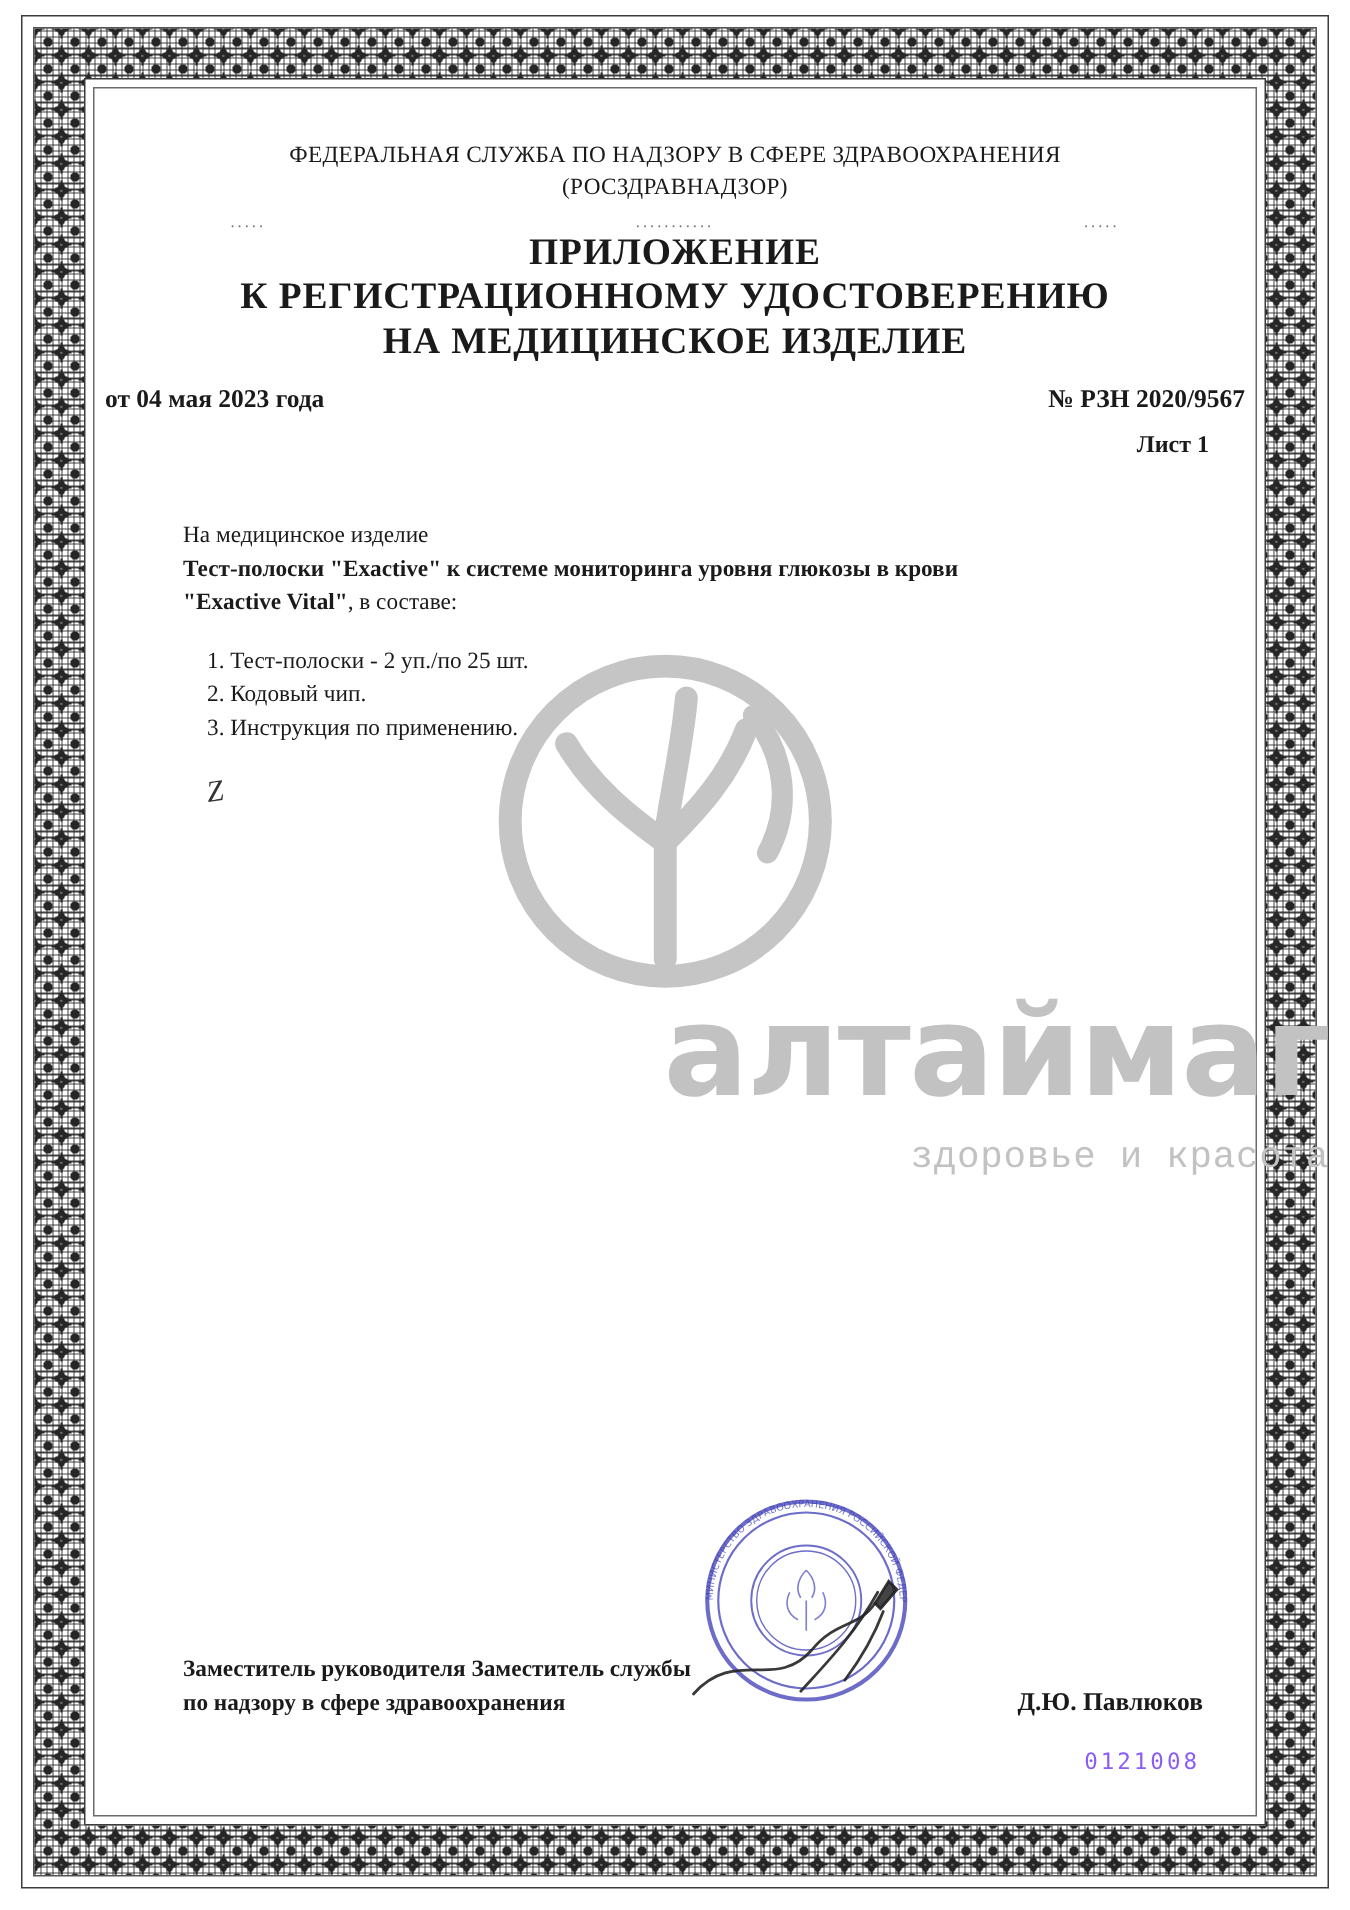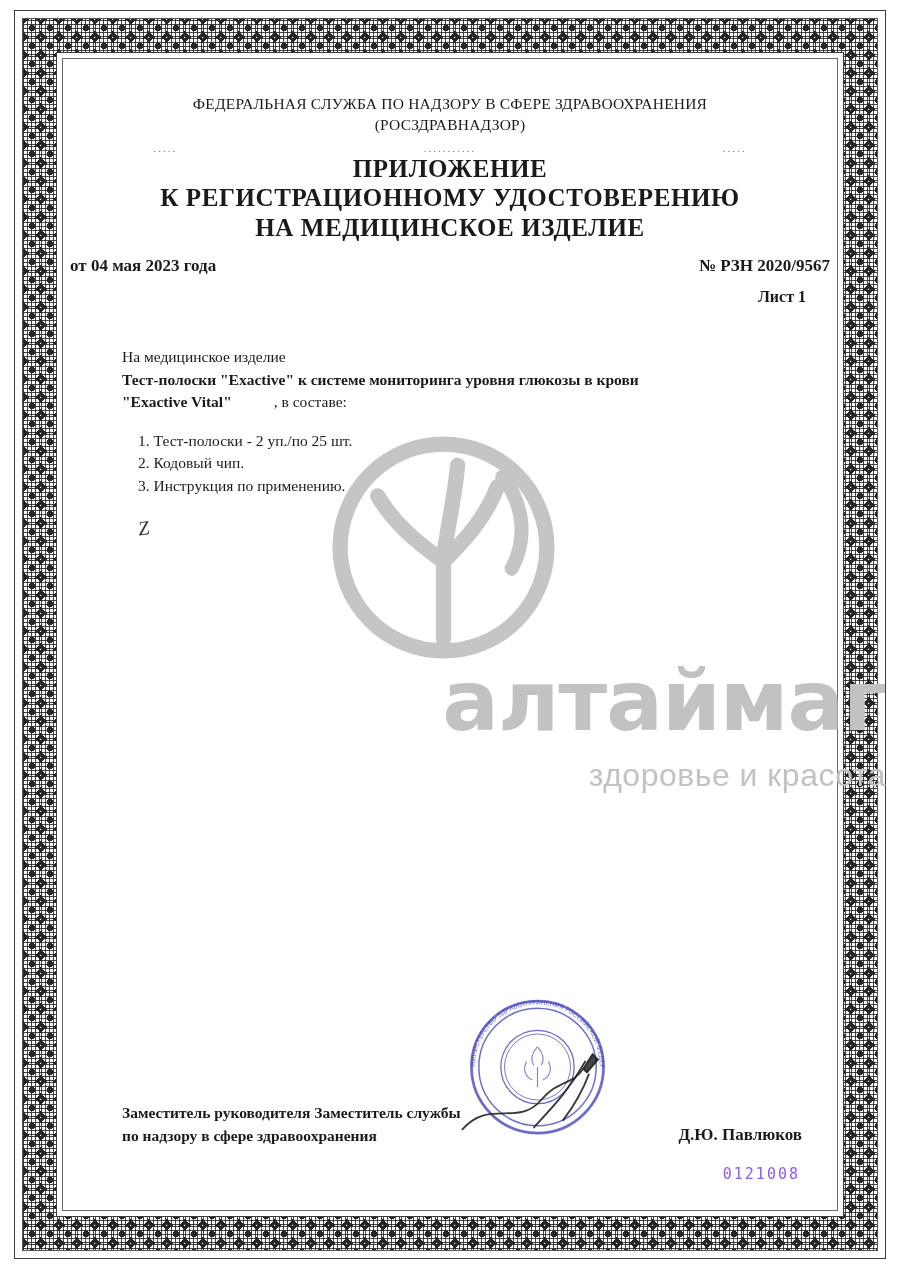--- a/index.html
+++ b/index.html
@@ -136,21 +136,21 @@
 
   .body-block {
     margin-top: 40px;
     padding-left: 52px;
     font-size: 15.5px;
     line-height: 1.45;
   }
   .body-block .lead { font-weight: normal; }
   .body-block .device { font-weight: bold; }
   .body-block .device-2 { font-weight: bold; }
-  .body-block .device-2 .normal { font-weight: normal; margin-left: 42px; }
+  .body-block .device-2 .normal { font-weight: normal; }
   .body-block ol {
     list-style: none;
     margin: 16px;
     padding: 0;
   }
   .body-block ol li { font-weight: normal; }
 
   .mark {
     margin-top: 2px;
     padding-left: 16px;
@@ -182,22 +182,22 @@
   .wm-title {
     font-family: "DejaVu Sans", sans-serif;
     font-weight: bold;
     font-size: 84px;
     color: #c2c2c2;
     letter-spacing: -1px;
     line-height: 1;
     margin-top: -6px;
   }
   .wm-sub {
-    font-family: Liberation Sans, sans-serif;
-    font-size: 32px;
+    font-family: Liberation Mono, monospace;
+    font-size: 25px;
     color: #c2c2c2;
     margin-top: 14px;
     letter-spacing: .5px;
   }
 
   
   .sign-zone {
     position: absolute;
     left: 52px;
     right: 10px;

